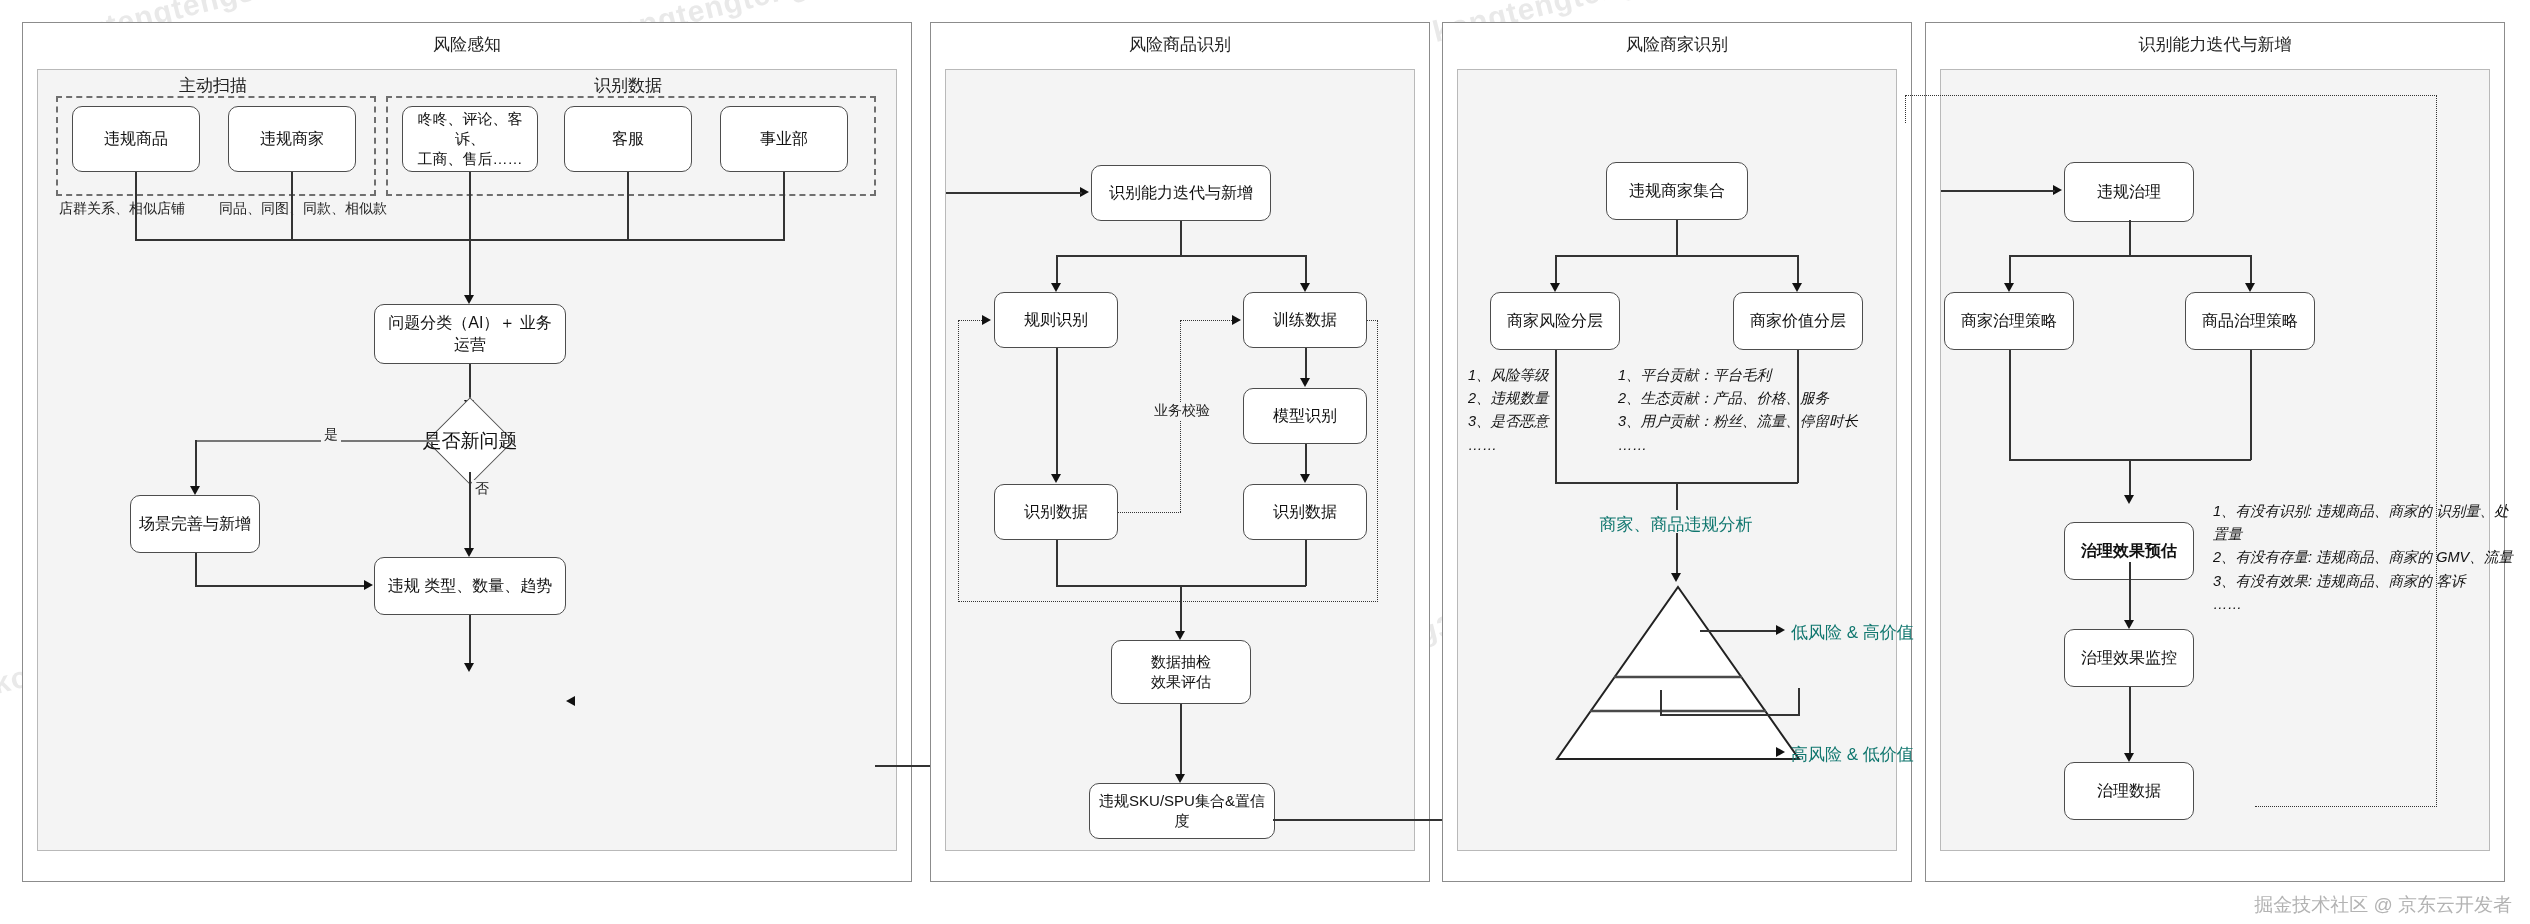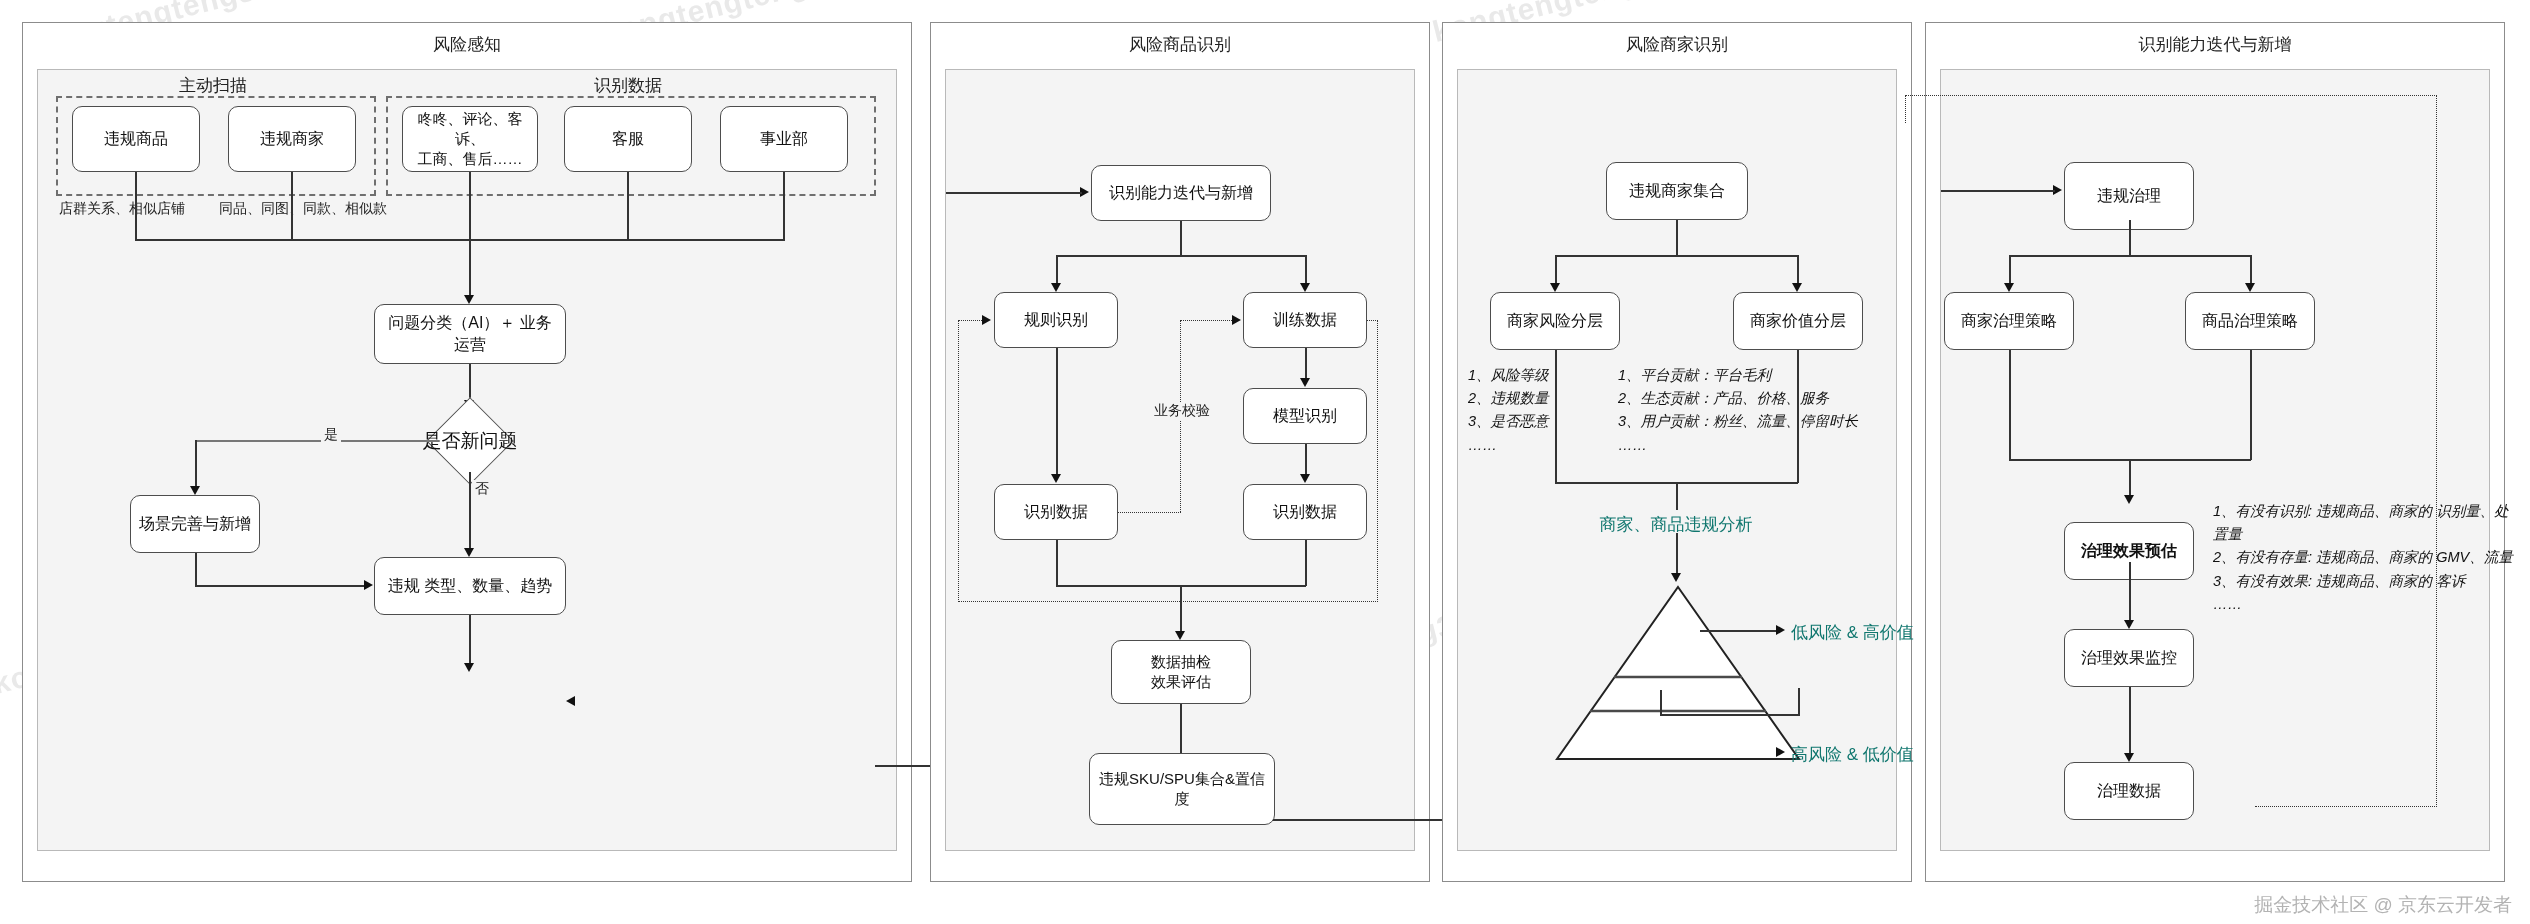--- a/index.html
+++ b/index.html
@@ -172,21 +172,21 @@
       <div class="ln lnv" style="left:359px;top:470px;height:46px;"></div>
       <div class="ln lnh" style="left:110px;top:515px;width:250px;"></div>
       <div class="ln lnv" style="left:234px;top:515px;height:48px;"></div>
       <div class="arr arr-d" style="left:229px;top:561px;"></div>
 
       <div class="node small" style="left:165px;top:570px;width:140px;height:64px;white-space:pre-line;">数据抽检
 效果评估</div>
 
       <div class="ln lnv" style="left:234px;top:634px;height:72px;"></div>
       <div class="arr arr-d" style="left:229px;top:704px;"></div>
-      <div class="node small" style="left:143px;top:683px;width:186px;height:72px;">违规SKU/SPU集合&amp;置信度</div>
+      <div class="node small" style="left:143px;top:713px;width:186px;height:56px;">违规SKU/SPU集合&amp;置信度</div>
     </div>
   </div>
 
   <div class="ln lnh" style="left:1273px;top:819px;width:170px;"></div>
   <div class="ln lnv" style="left:1442px;top:167px;height:653px;"></div>
   <div class="ln lnh" style="left:1442px;top:167px;width:145px;"></div>
   <div class="arr arr-r" style="left:1586px;top:162px;"></div>
 
   <div class="panel" style="left:1442px;top:22px;width:470px;height:860px;">
     <div class="panel-title">风险商家识别</div>
@@ -241,21 +241,21 @@
   </div>
 
   <div class="ln lnv" style="left:1660px;top:690px;height:26px;"></div>
   <div class="ln lnh" style="left:1660px;top:714px;width:140px;"></div>
   <div class="ln lnv" style="left:1798px;top:688px;height:28px;"></div>
 
   <div class="panel" style="left:1925px;top:22px;width:580px;height:860px;">
     <div class="panel-title">识别能力迭代与新增</div>
     <div class="panel-body">
 
-      <div class="node" style="left:123px;top:92px;width:130px;height:68px;">违规治理</div>
+      <div class="node" style="left:123px;top:92px;width:130px;height:60px;">违规治理</div>
       <div class="arr arr-r" style="left:112px;top:115px;"></div>
       <div class="ln lnh" style="left:0px;top:120px;width:114px;"></div>
 
       <div class="ln lnv" style="left:188px;top:150px;height:36px;"></div>
       <div class="ln lnh" style="left:68px;top:185px;width:242px;"></div>
       <div class="ln lnv" style="left:68px;top:185px;height:30px;"></div>
       <div class="ln lnv" style="left:309px;top:185px;height:30px;"></div>
       <div class="arr arr-d" style="left:63px;top:213px;"></div>
       <div class="arr arr-d" style="left:304px;top:213px;"></div>
 

